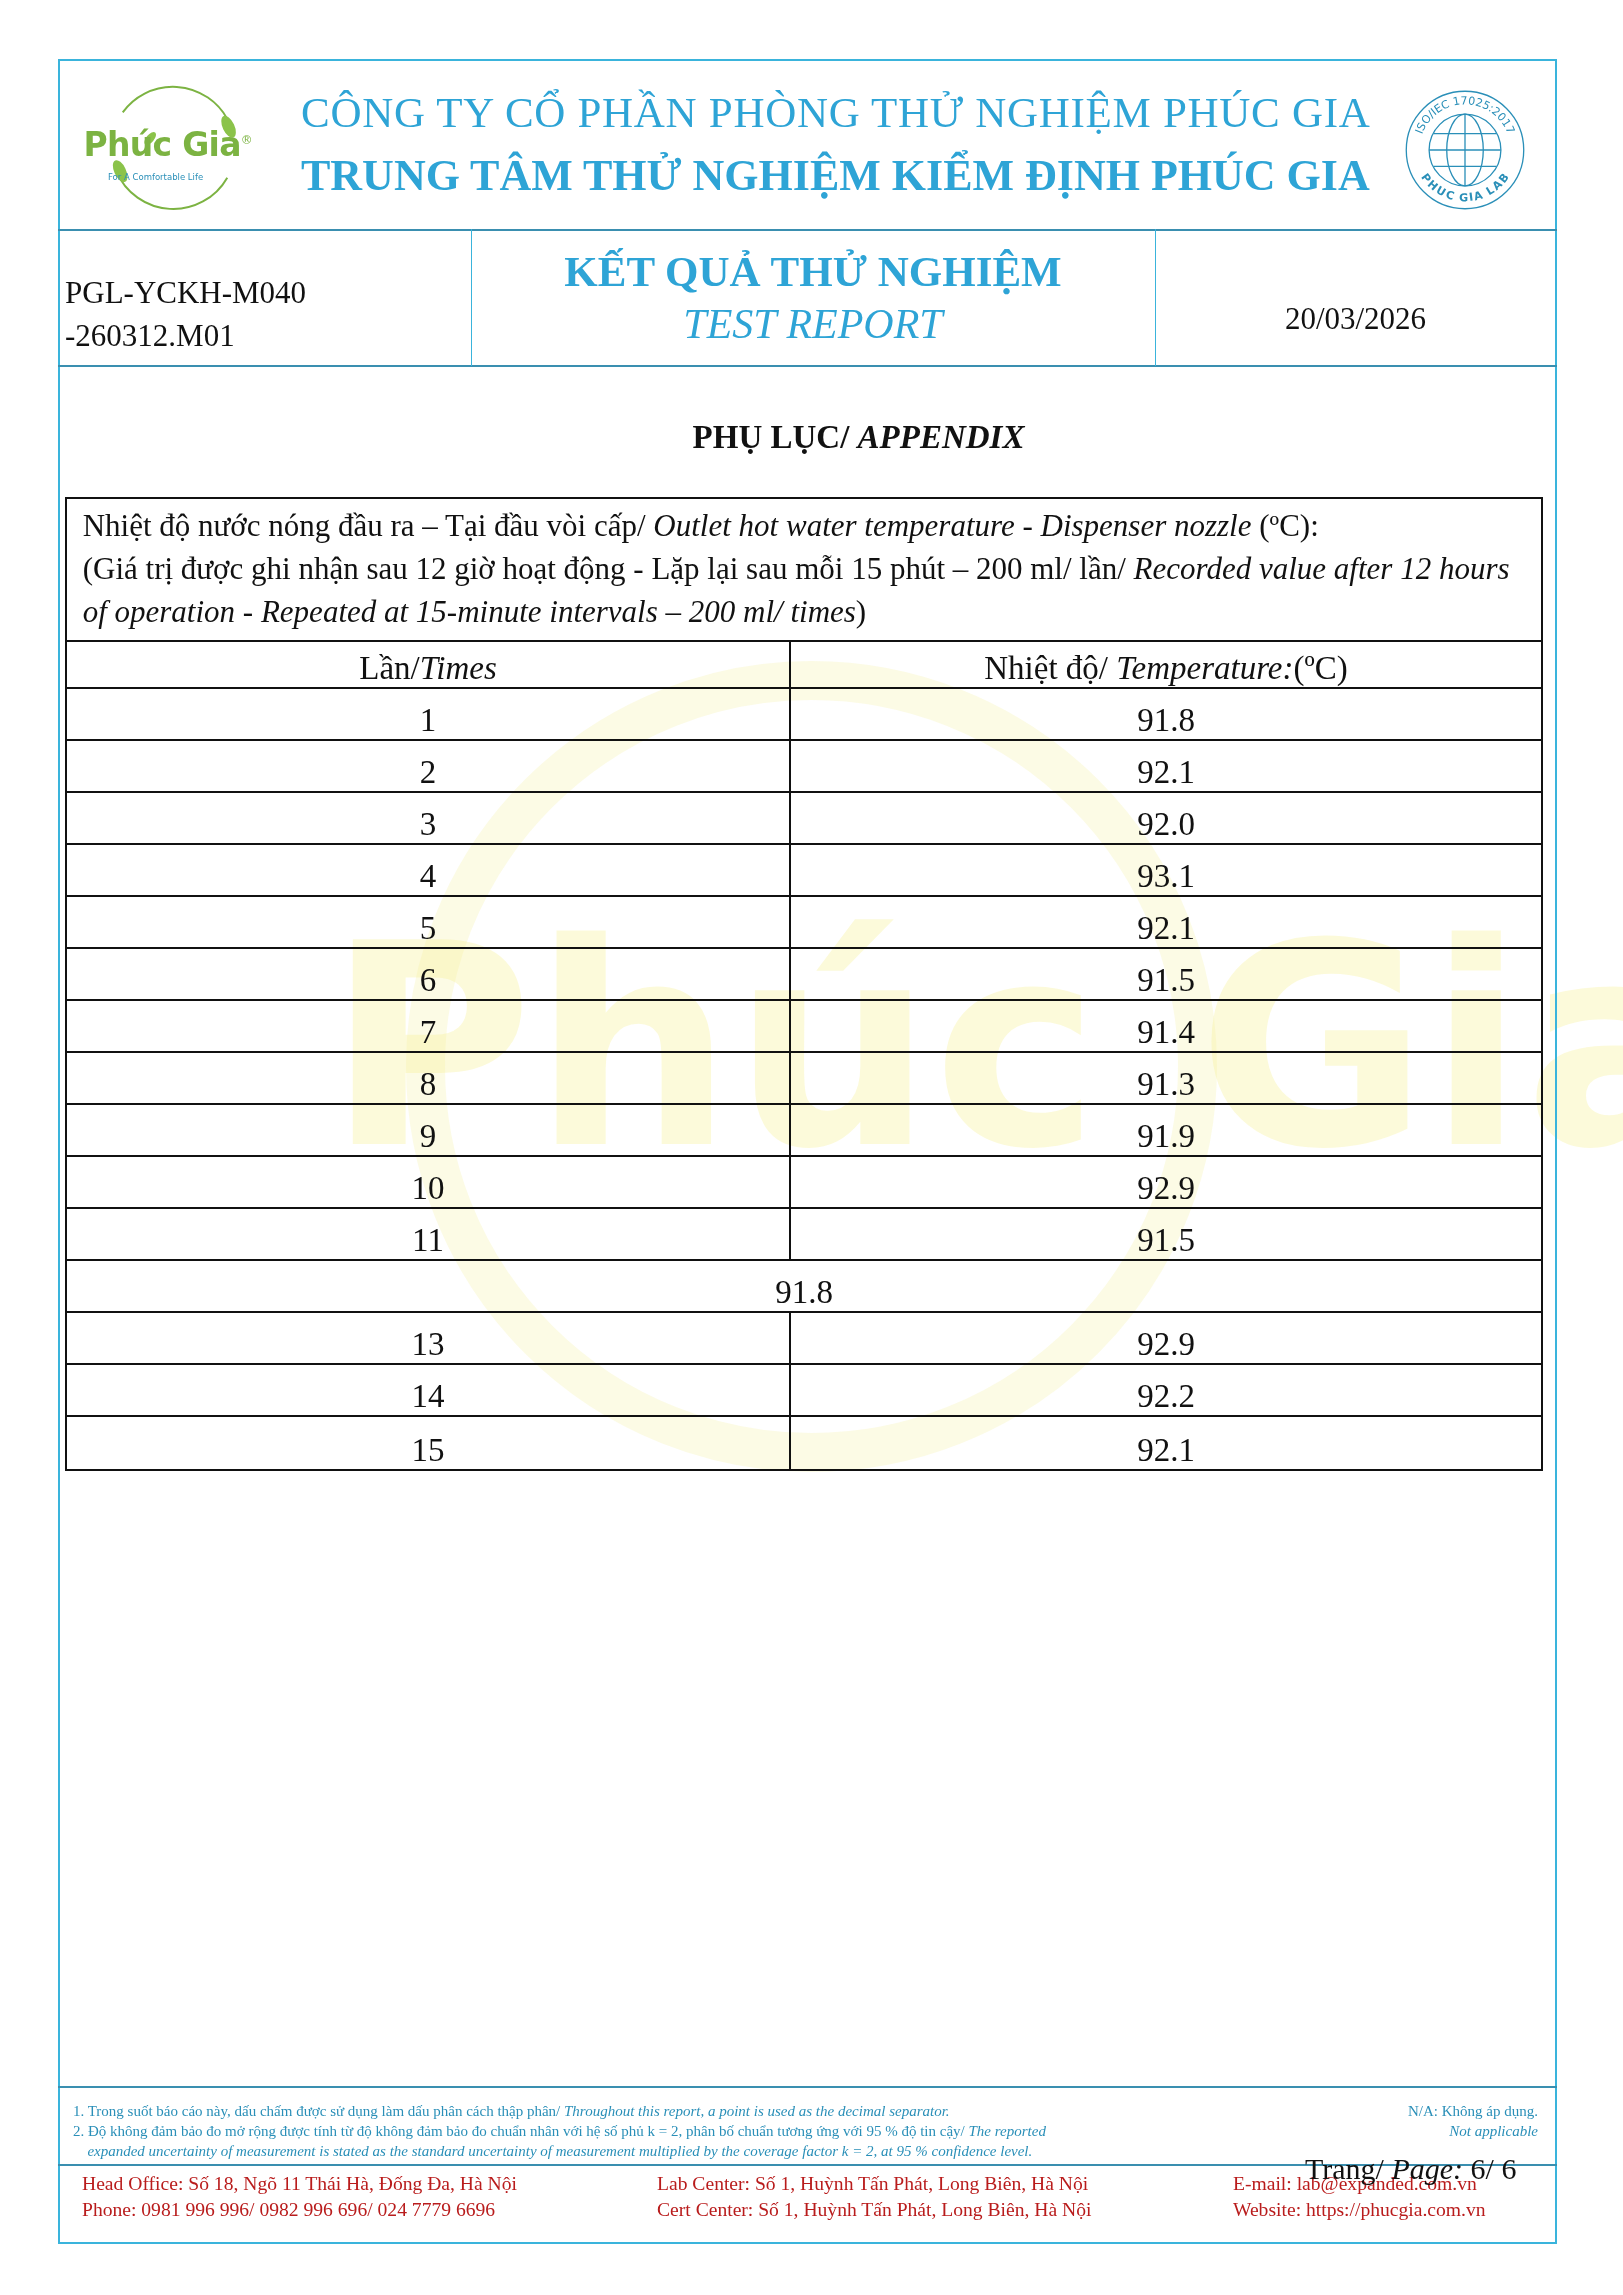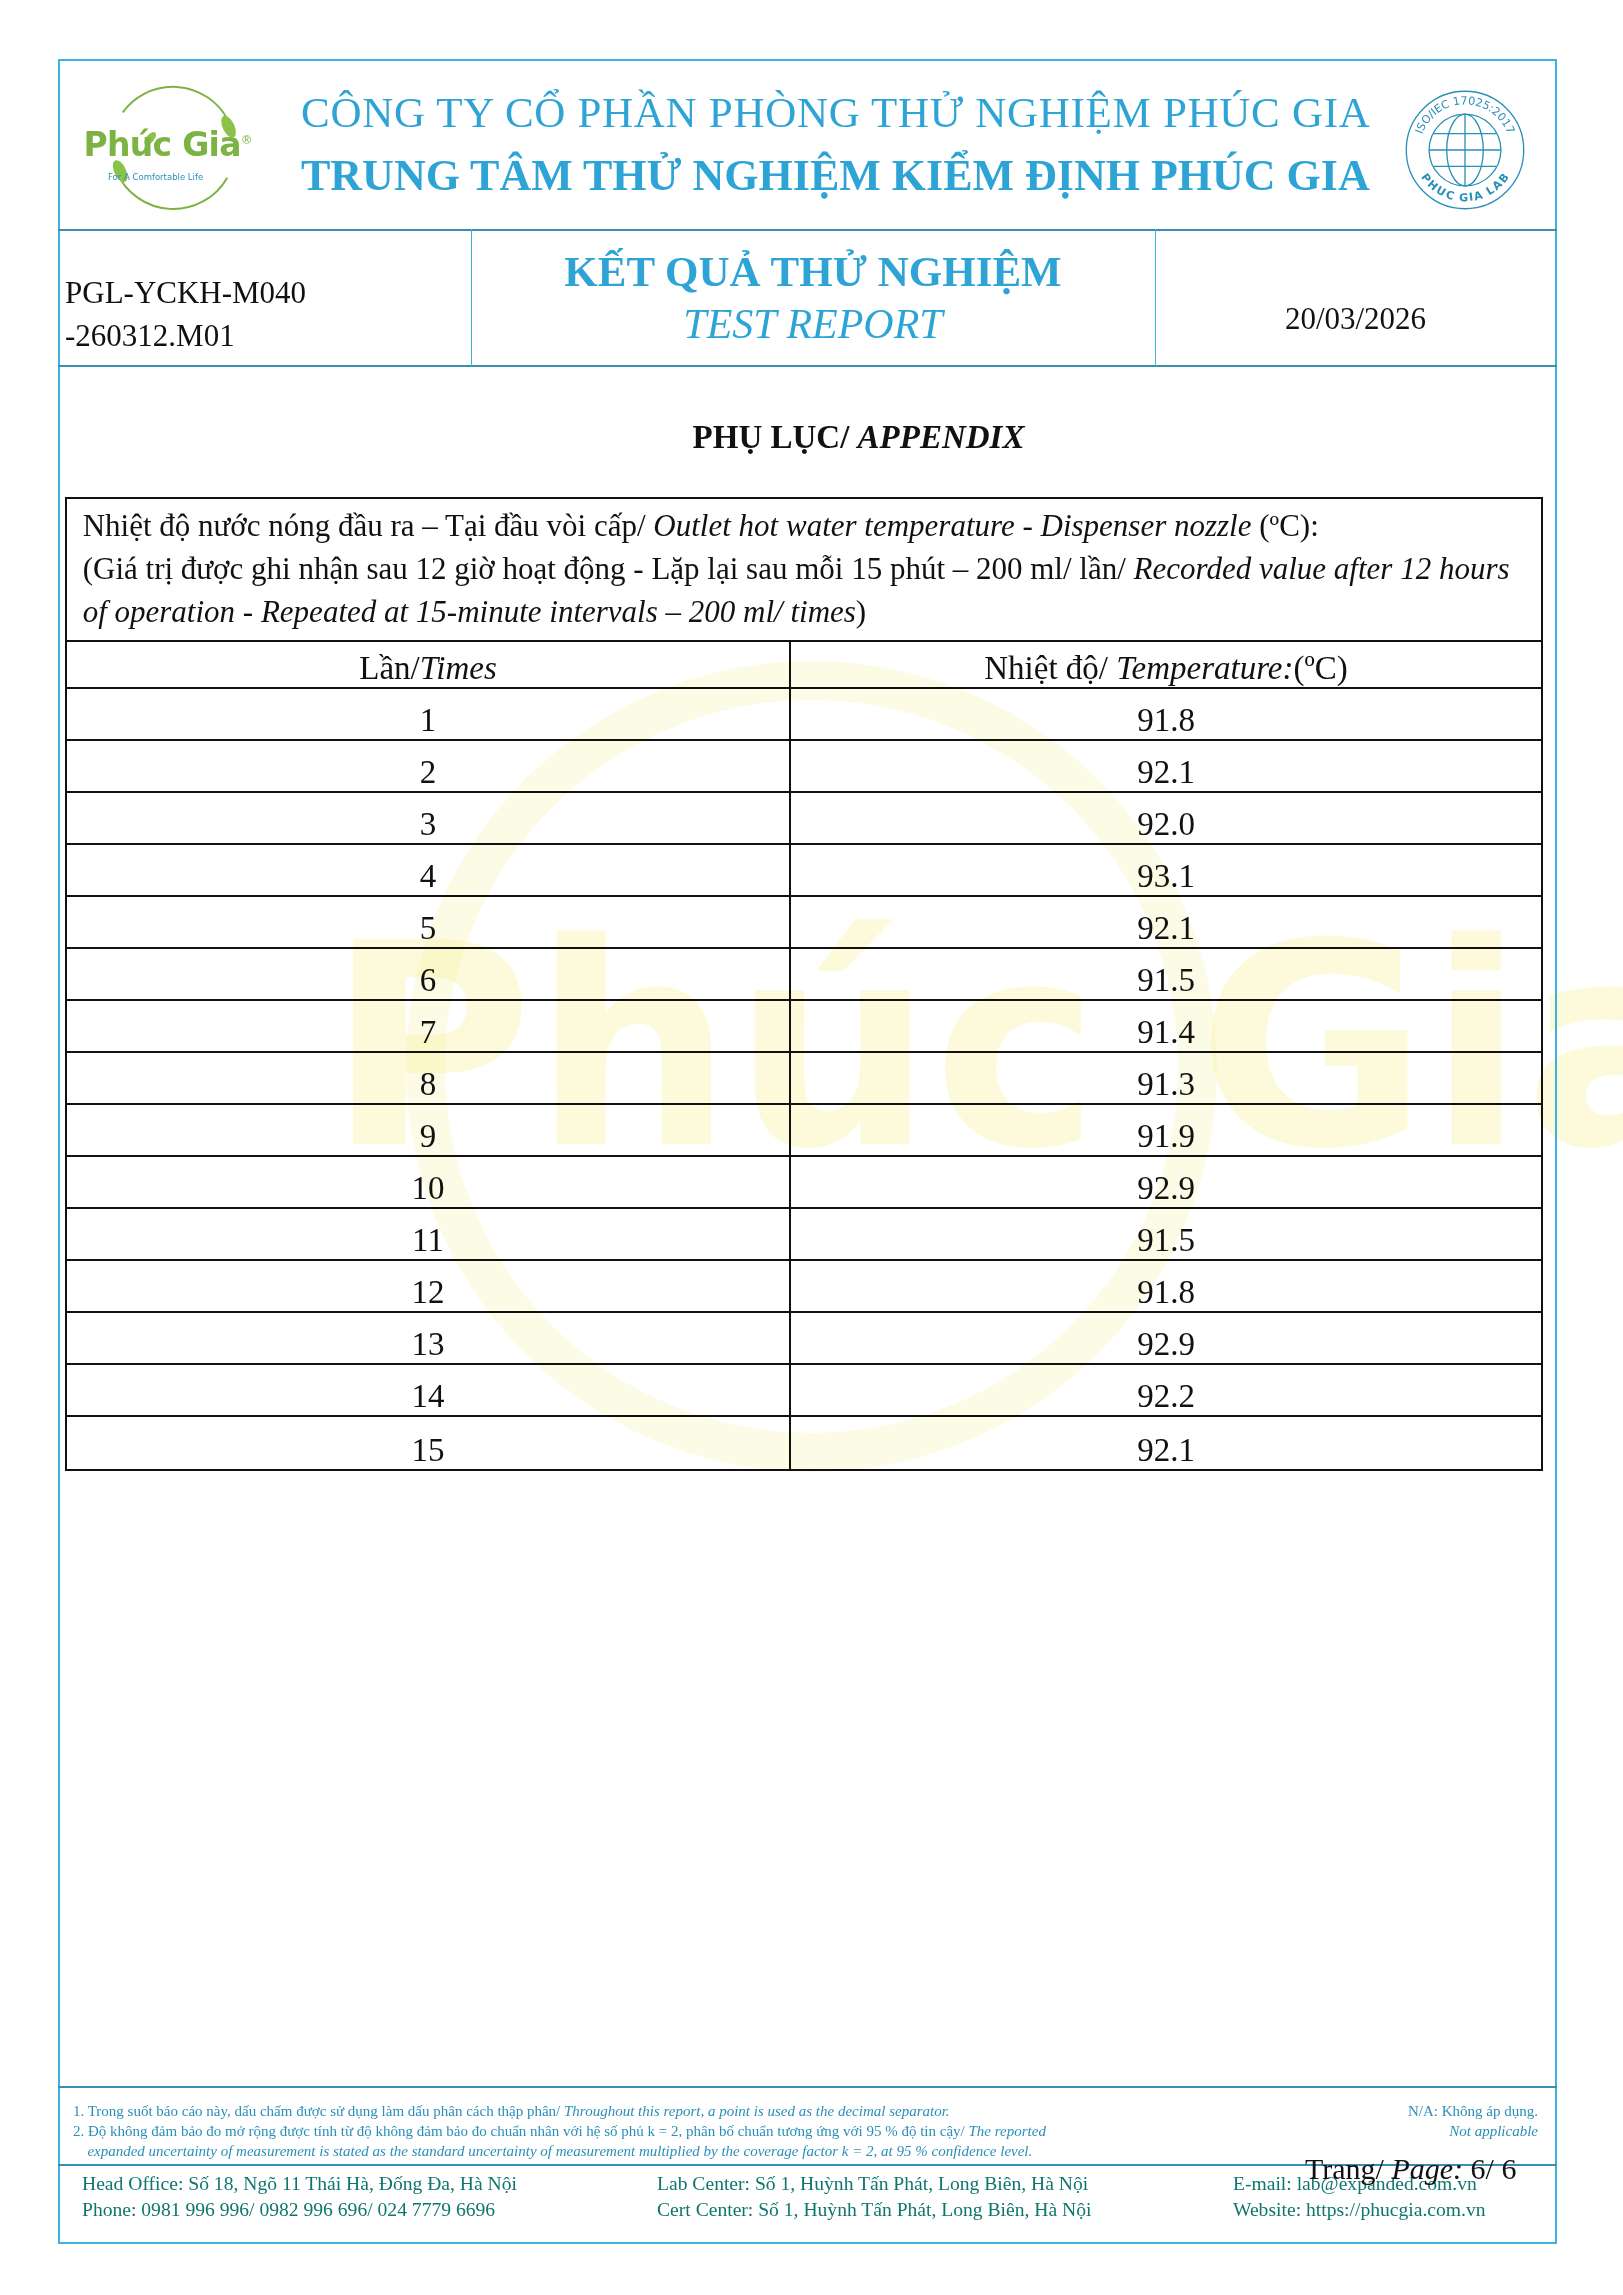--- a/index.html
+++ b/index.html
@@ -46,21 +46,21 @@
   .c1 { width: 724px; border-right: 2px solid #111; }
   .c2 { flex: 1; }
   .cell i { font-style: italic; }
 
   
   .footnotes { position: absolute; left: 73px; top: 2101px; width: 1243px; font-size: 15px; line-height: 20px; color: #2a8fb8; }
   .footnotes i { font-style: italic; }
   .footnotes .ind { padding-left: 14.4px; }
   .na-note { position: absolute; left: 1302px; top: 2101px; width: 236px; text-align: right; font-size: 15px; line-height: 20px; color: #2a8fb8; }
   .na-note i { font-style: italic; }
-  .contact { position: absolute; font-size: 19.6px; line-height: 26px; color: #0f766e; white-space: nowrap; }
+  .contact { position: absolute; font-size: 19.6px; line-height: 26px; color: #b91c1c; white-space: nowrap; }
   .page-no { position: absolute; left: 1305px; top: 2152px; font-size: 30px; color: #111; white-space: nowrap; }
   .page-no i { font-style: italic; }
 </style>
 </head>
 <body>
 
 <div class="watermark-ring"></div>
 <div class="watermark">Phúc Gia</div>
 
 <div class="frame"></div>
@@ -164,21 +164,20 @@
     </div>
   <div class="row">
       <div class="cell c1">10</div>
       <div class="cell c2">92.9</div>
     </div>
   <div class="row">
       <div class="cell c1">11</div>
       <div class="cell c2">91.5</div>
     </div>
   <div class="row">
-      <div class="cell c1">12</div>
       <div class="cell c2">91.8</div>
     </div>
   <div class="row">
       <div class="cell c1">13</div>
       <div class="cell c2">92.9</div>
     </div>
   <div class="row">
       <div class="cell c1">14</div>
       <div class="cell c2">92.2</div>
     </div>

